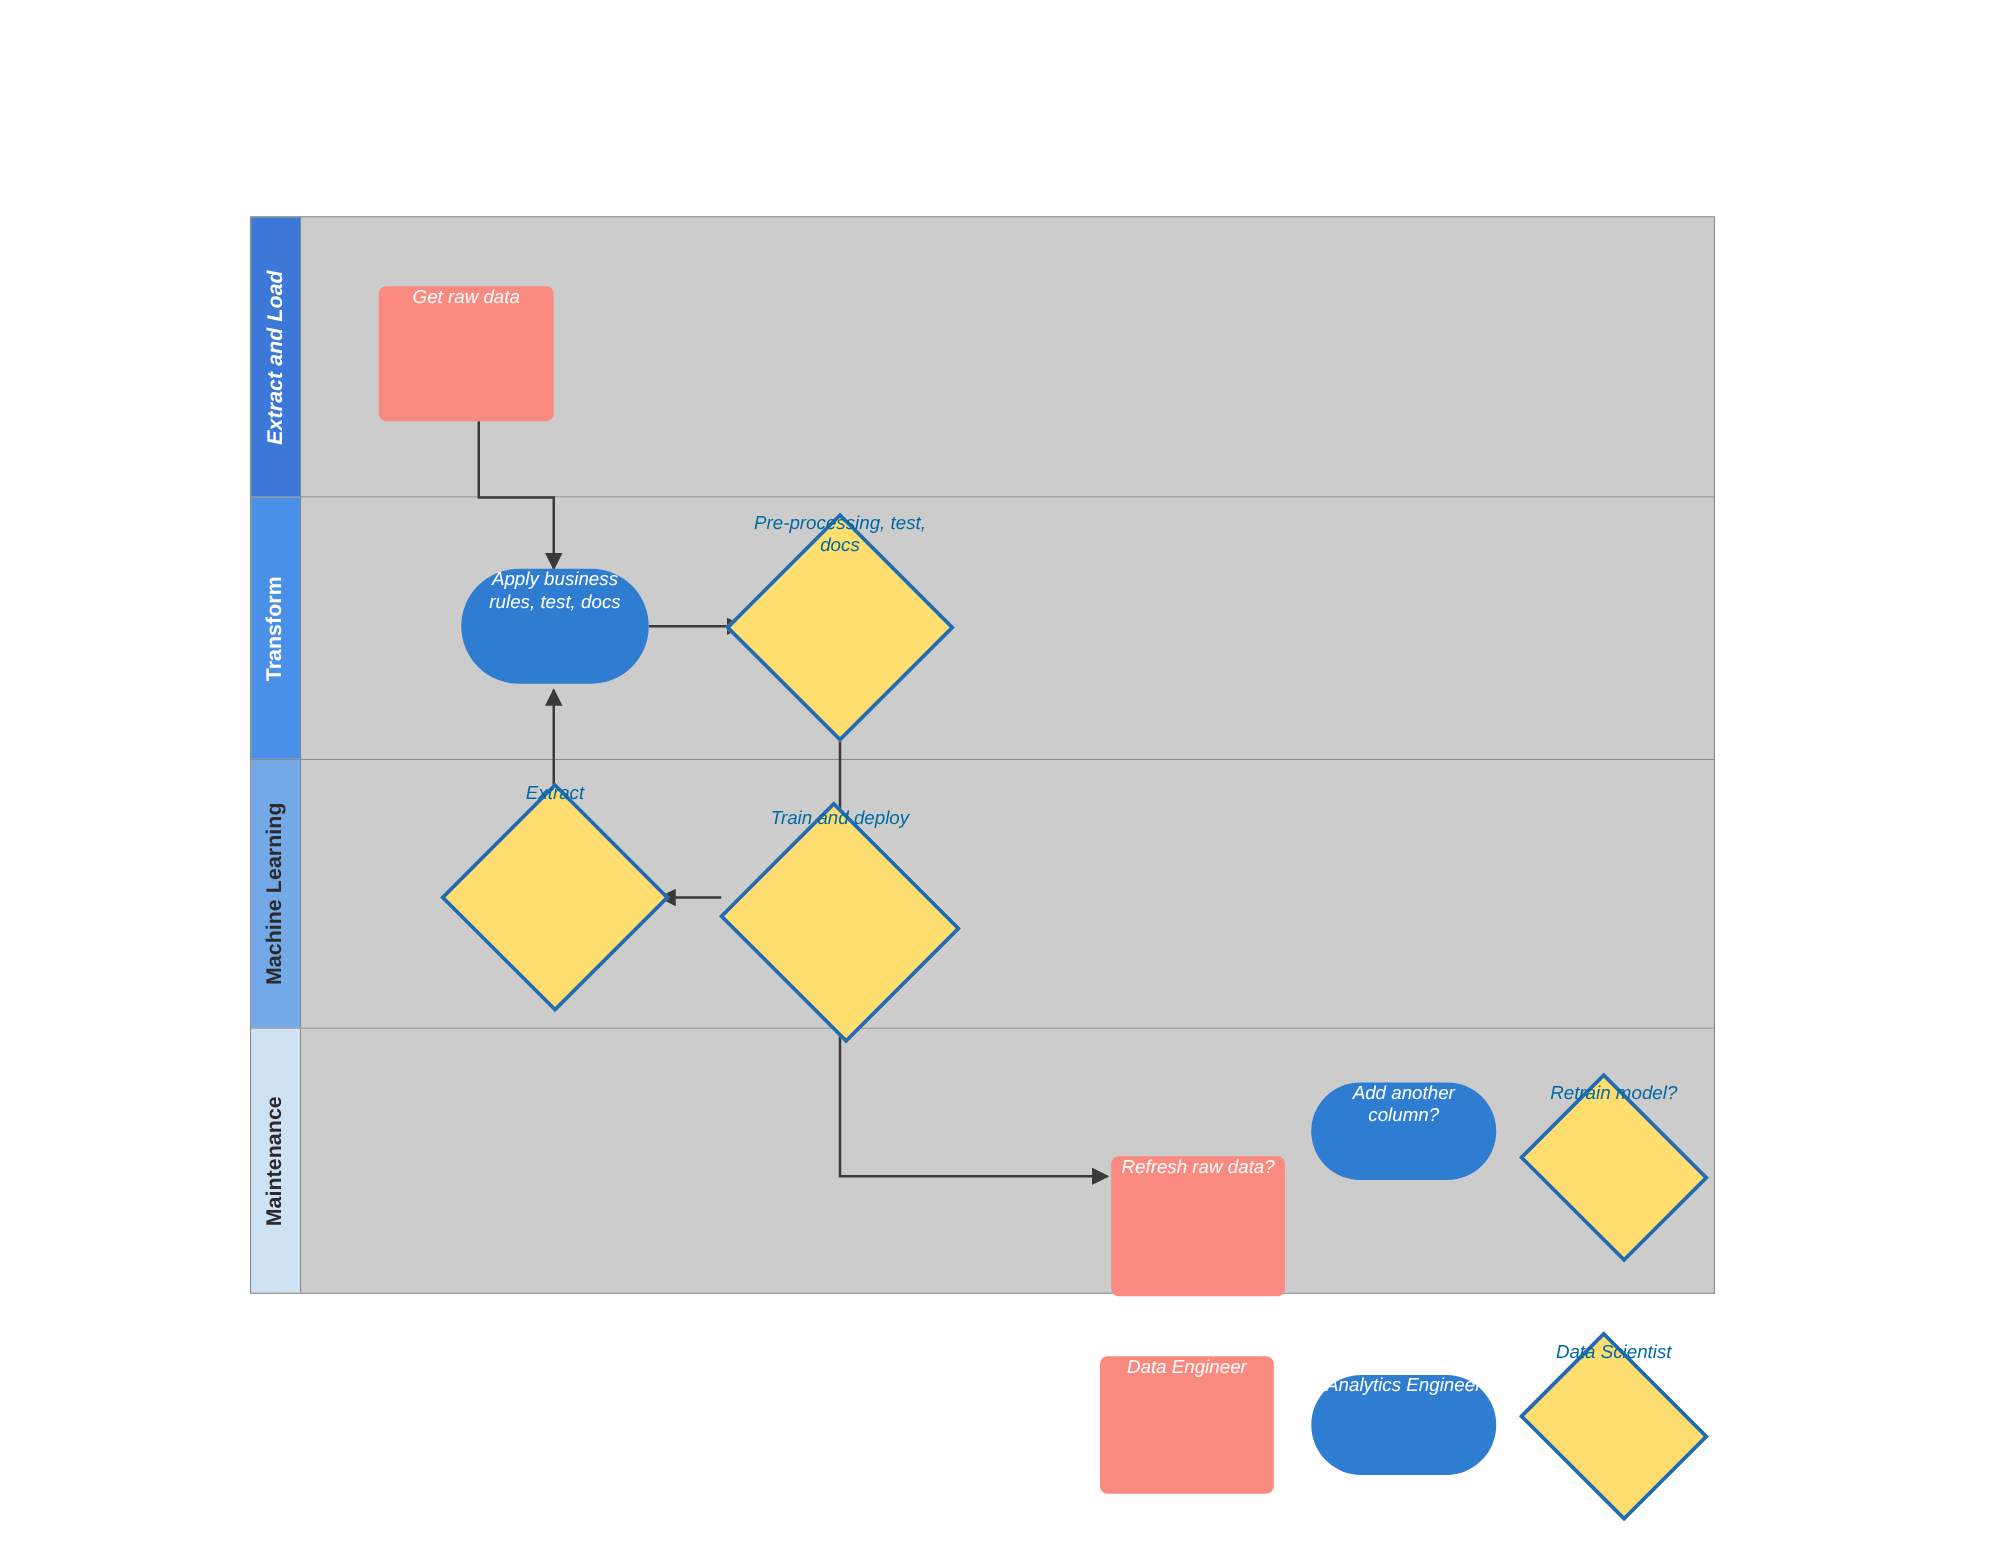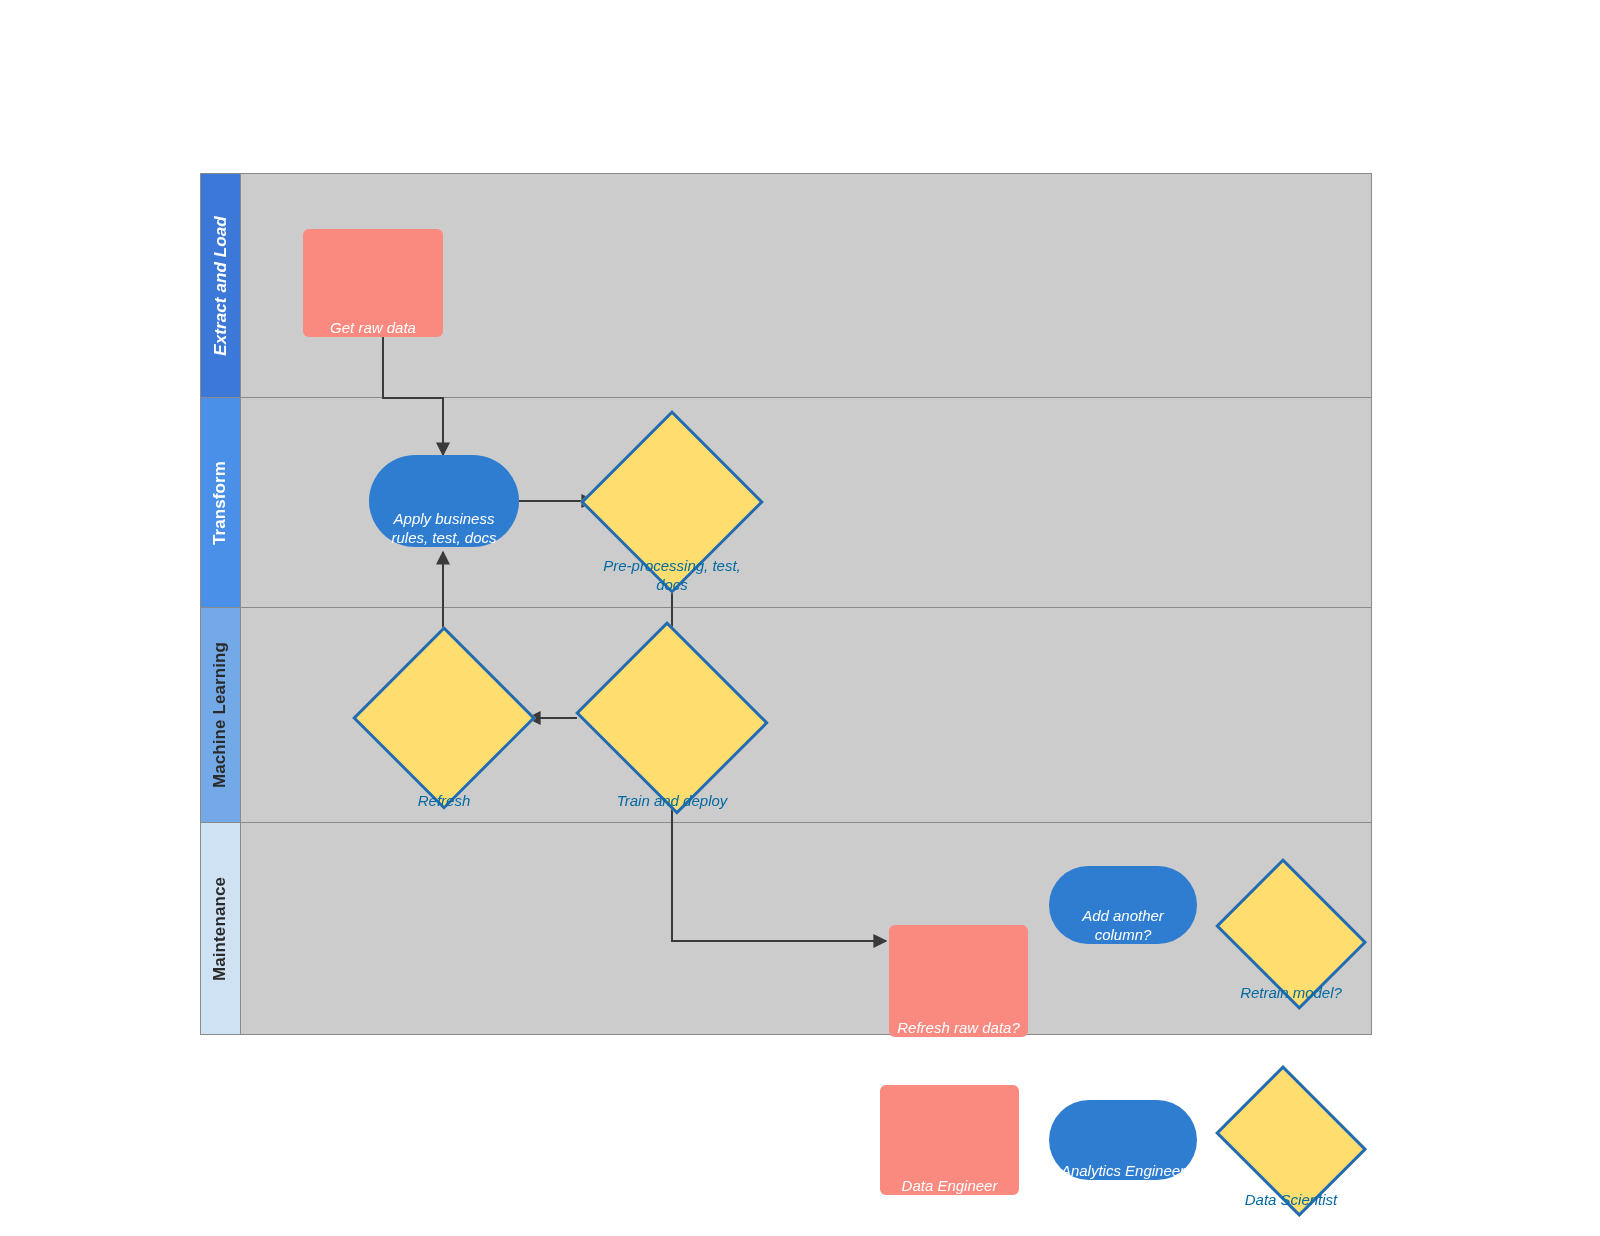--- a/index.html
+++ b/index.html
@@ -76,21 +76,21 @@
   .hdr-2 .lane-title { color: #ffffff; }
   .hdr-3 { background: #74a9e8; }
   .hdr-3 .lane-title { color: #2b2b2b; }
   .hdr-4 { background: #cfe2f3; }
   .hdr-4 .lane-title { color: #2b2b2b; }
 
   
   .node {
     position: absolute;
     display: flex;
-    align-items: flex-end;
+    align-items: flex-start;
     justify-content: center;
     text-align: center;
     font-style: italic;
     font-size: 15px;
     line-height: 1.22;
     box-sizing: border-box;
     z-index: 5;
   }
   .node .label { position: relative; z-index: 2; padding: 0 6px; }
 
@@ -210,24 +210,24 @@
     <span class="label">Apply business rules, test, docs</span>
   </div>
 
   <div class="node shape-diamond" style="left:580px; top:410px; width:184px; height:184px;">
     <span class="dia"></span>
     <span class="label">Pre-processing, test, docs</span>
   </div>
 
   <div class="node shape-diamond" style="left:352px; top:626px; width:184px; height:184px;">
     <span class="dia"></span>
-    <span class="label">Refresh</span>
-  </div>
-
-  <div class="node shape-diamond" style="left:570px; top:626px; width:204px; height:184px;">
+    <span class="label">Extract</span>
+  </div>
+
+  <div class="node shape-diamond" style="left:570px; top:646px; width:204px; height:184px;">
     <span class="dia"></span>
     <span class="label">Train and deploy</span>
   </div>
 
   <div class="node shape-rect" style="left:889px; top:885px; width:139px; height:112px;margin-top:40px;">
     <span class="label">Refresh raw data?</span>
   </div>
 
   <div class="node shape-stadium" style="left:1049px; top:866px; width:148px; height:78px;">
     <span class="label">Add another column?</span>

